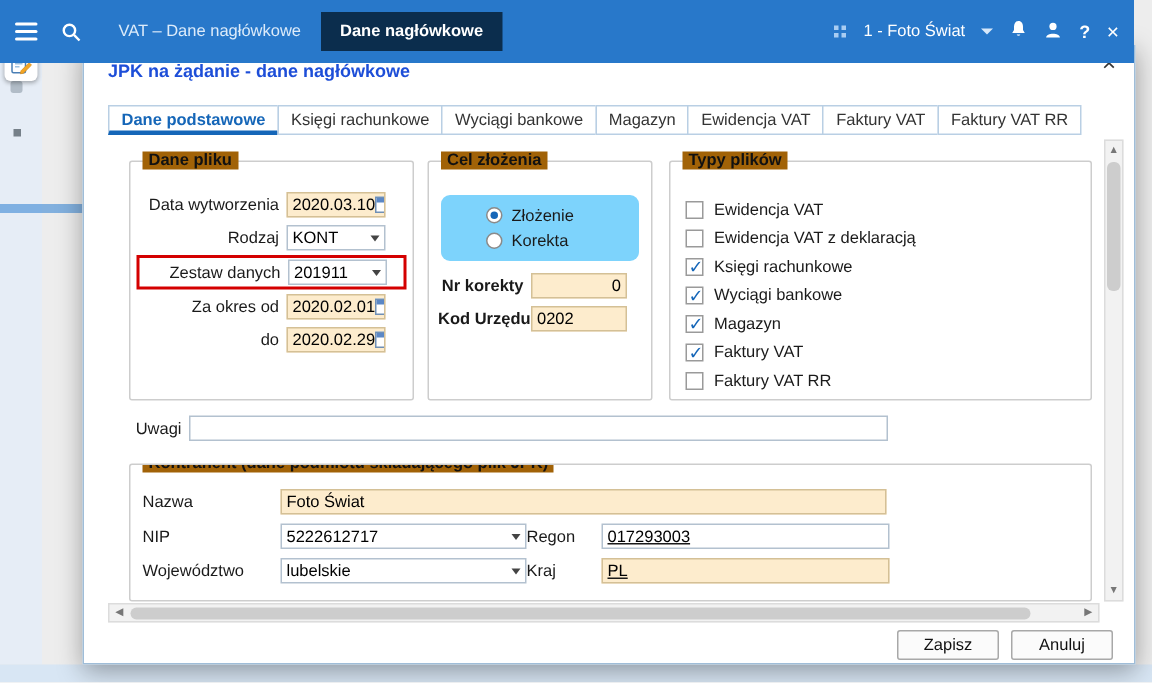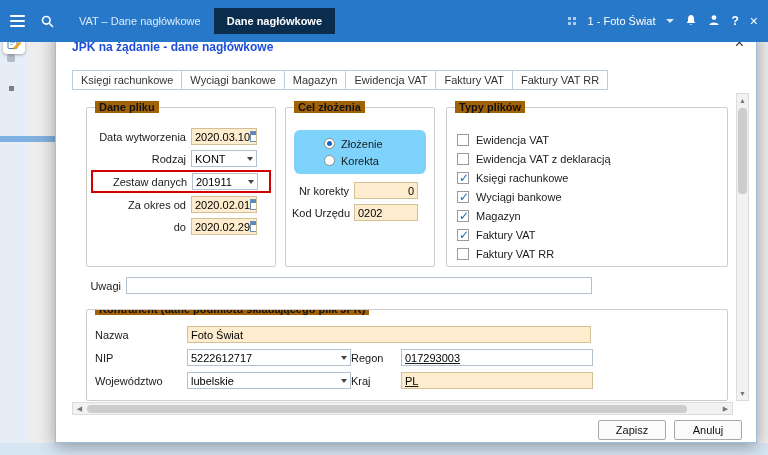--- a/index.html
+++ b/index.html
@@ -4,21 +4,21 @@
 <style>
   * { box-sizing: border-box; margin: 0; padding: 0; }
   html,body { width:768px; height:455px; }
   body {
     font-family: "Liberation Sans", "DejaVu Sans", sans-serif;
     font-size: 11px; color:#1a1a1a; background:#ededed; overflow:hidden;
   }
   .screen { position:relative; width:768px; height:455px; background:#ededed; overflow:hidden; }
 
   
-  .topbar { position:absolute; top:0; left:0; right:0; height:42px; background:#2878ca;
+  .topbar { position:absolute; top:0; left:0; right:12px; height:42px; background:#2878ca;
             display:flex; align-items:center; color:#fff; z-index:30; }
   .hamburger { margin-left:10px; width:15px; display:flex; flex-direction:column; gap:3px; cursor:pointer; }
   .hamburger i { display:block; height:2px; background:#fff; border-radius:1px; }
   .search-btn { margin-left:16px; display:flex; align-items:center; cursor:pointer; }
   .tb-tab { height:26px; display:flex; align-items:center; padding:0 13px; font-size:11px; color:#dcebfa; white-space:nowrap; cursor:pointer; }
   .tb-tab.first { margin-left:12px; }
   .tb-tab.active { background:#0b2d4d; color:#fff; font-weight:bold; }
   .tb-right { margin-left:auto; display:flex; align-items:center; gap:11px; padding-right:10px; }
   .dots-icon { position:relative; width:9px; height:9px; }
   .dots-icon::before { content:""; position:absolute; left:0; top:0; width:3px; height:3px; background:#a9cdf2;
@@ -72,21 +72,21 @@
   .red-frame { border:2px solid #d40000; margin:-2px -2px 3px -2px; padding:1px; }
   .red-frame .frow { margin:0; }
 
   
   .radio-panel { margin:22px 8px 8px; padding:5px 4px 5px 30px; background:#7dd3fc; border-radius:6px; }
   .radio-row { display:flex; align-items:center; gap:6px; height:17px; cursor:pointer; }
   .radio { width:11px; height:11px; border:1px solid #8a8a8a; border-radius:50%; background:#fff; position:relative; flex:0 0 auto; }
   .radio[data-checked="true"]::after { content:""; position:absolute; top:2px; left:2px; right:2px; bottom:2px; background:#1566b8; border-radius:50%; }
   .cel-row { margin:0 6px 5px; }
   .cel-row.firstgap { margin-top:6px; }
-  .cel-label { width:62px; }
+  .cel-label { width:62px;font-weight:bold; }
   .field.num { width:64px; }
 
   
   .cb-list { padding:22px 0 0 10px; }
   .cb-row { display:flex; align-items:center; gap:7px; height:19px; cursor:pointer; }
   .cb { width:12px; height:12px; border:1px solid #9a9a9a; background:#fff; position:relative; flex:0 0 auto; }
   .cb[data-checked="true"]::after { content:"✓"; position:absolute; top:-2px; left:1px; color:#1566b8; font-size:12px; font-weight:bold; }
 
   
   .uwagi-row { position:absolute; left:30px; top:246px; display:flex; align-items:center; height:17px; }
@@ -171,20 +171,21 @@
   <div class="bg-smudge1"></div>
   <div class="bg-smudge2"></div>
   <div class="row-highlight"></div>
   <div class="bottom-strip"></div>
 
   <div class="modal">
     <div class="m-title">JPK na żądanie - dane nagłówkowe</div>
     <div class="m-close">×</div>
 
     <div class="m-tabs">
+      <span class="m-tab active">Dane podstawowe</span>
       <span class="m-tab">Księgi rachunkowe</span>
       <span class="m-tab">Wyciągi bankowe</span>
       <span class="m-tab">Magazyn</span>
       <span class="m-tab">Ewidencja VAT</span>
       <span class="m-tab">Faktury VAT</span>
       <span class="m-tab">Faktury VAT RR</span>
     </div>
 
     <div class="grp grp-dane">
       <span class="grp-legend">Dane pliku</span>

